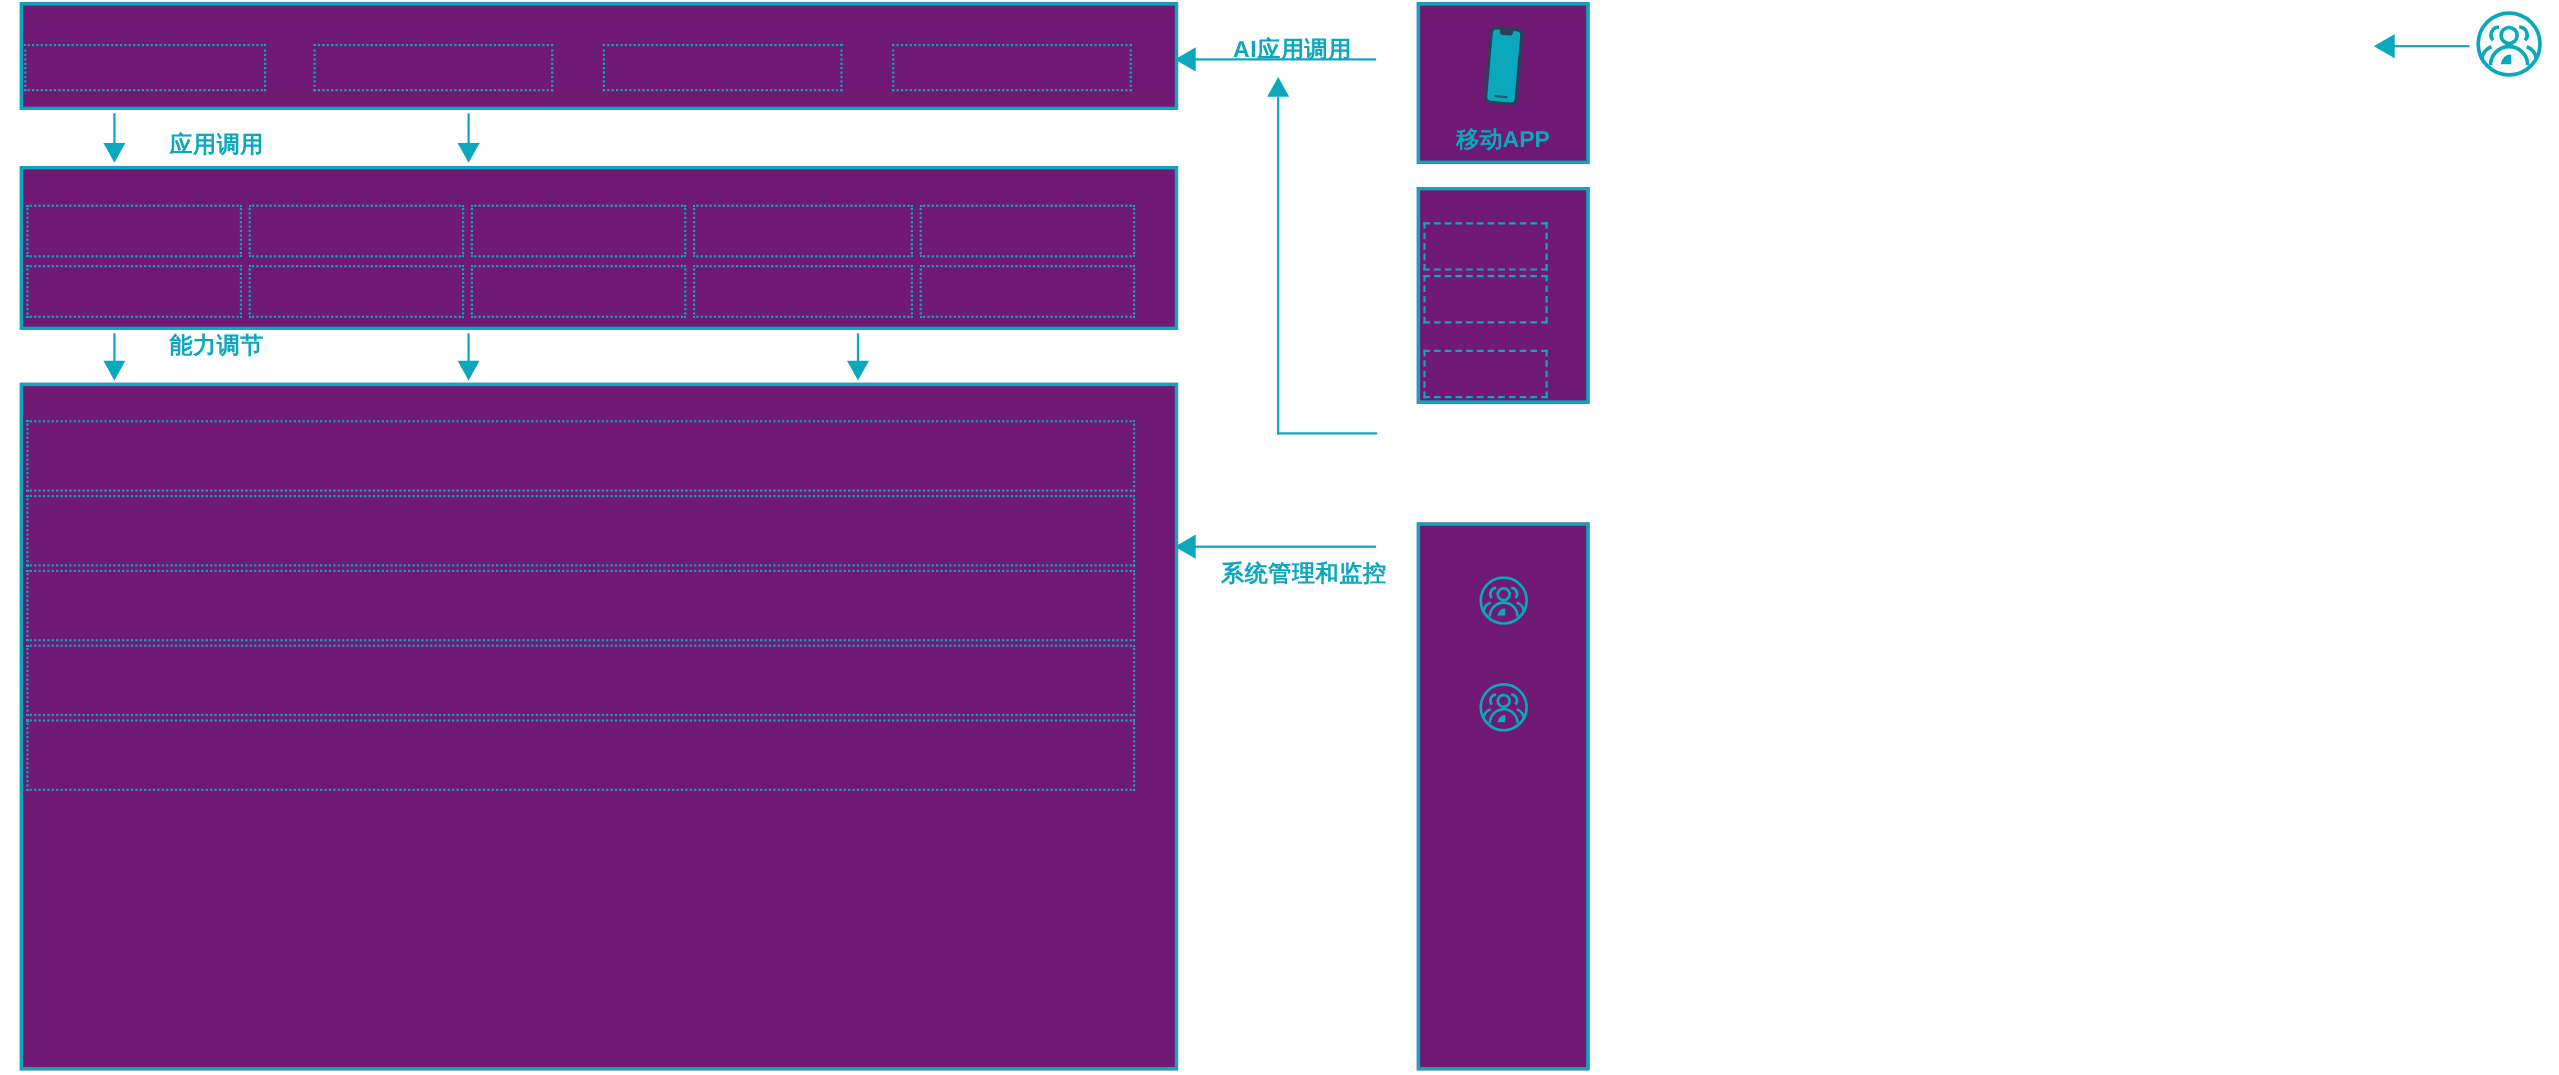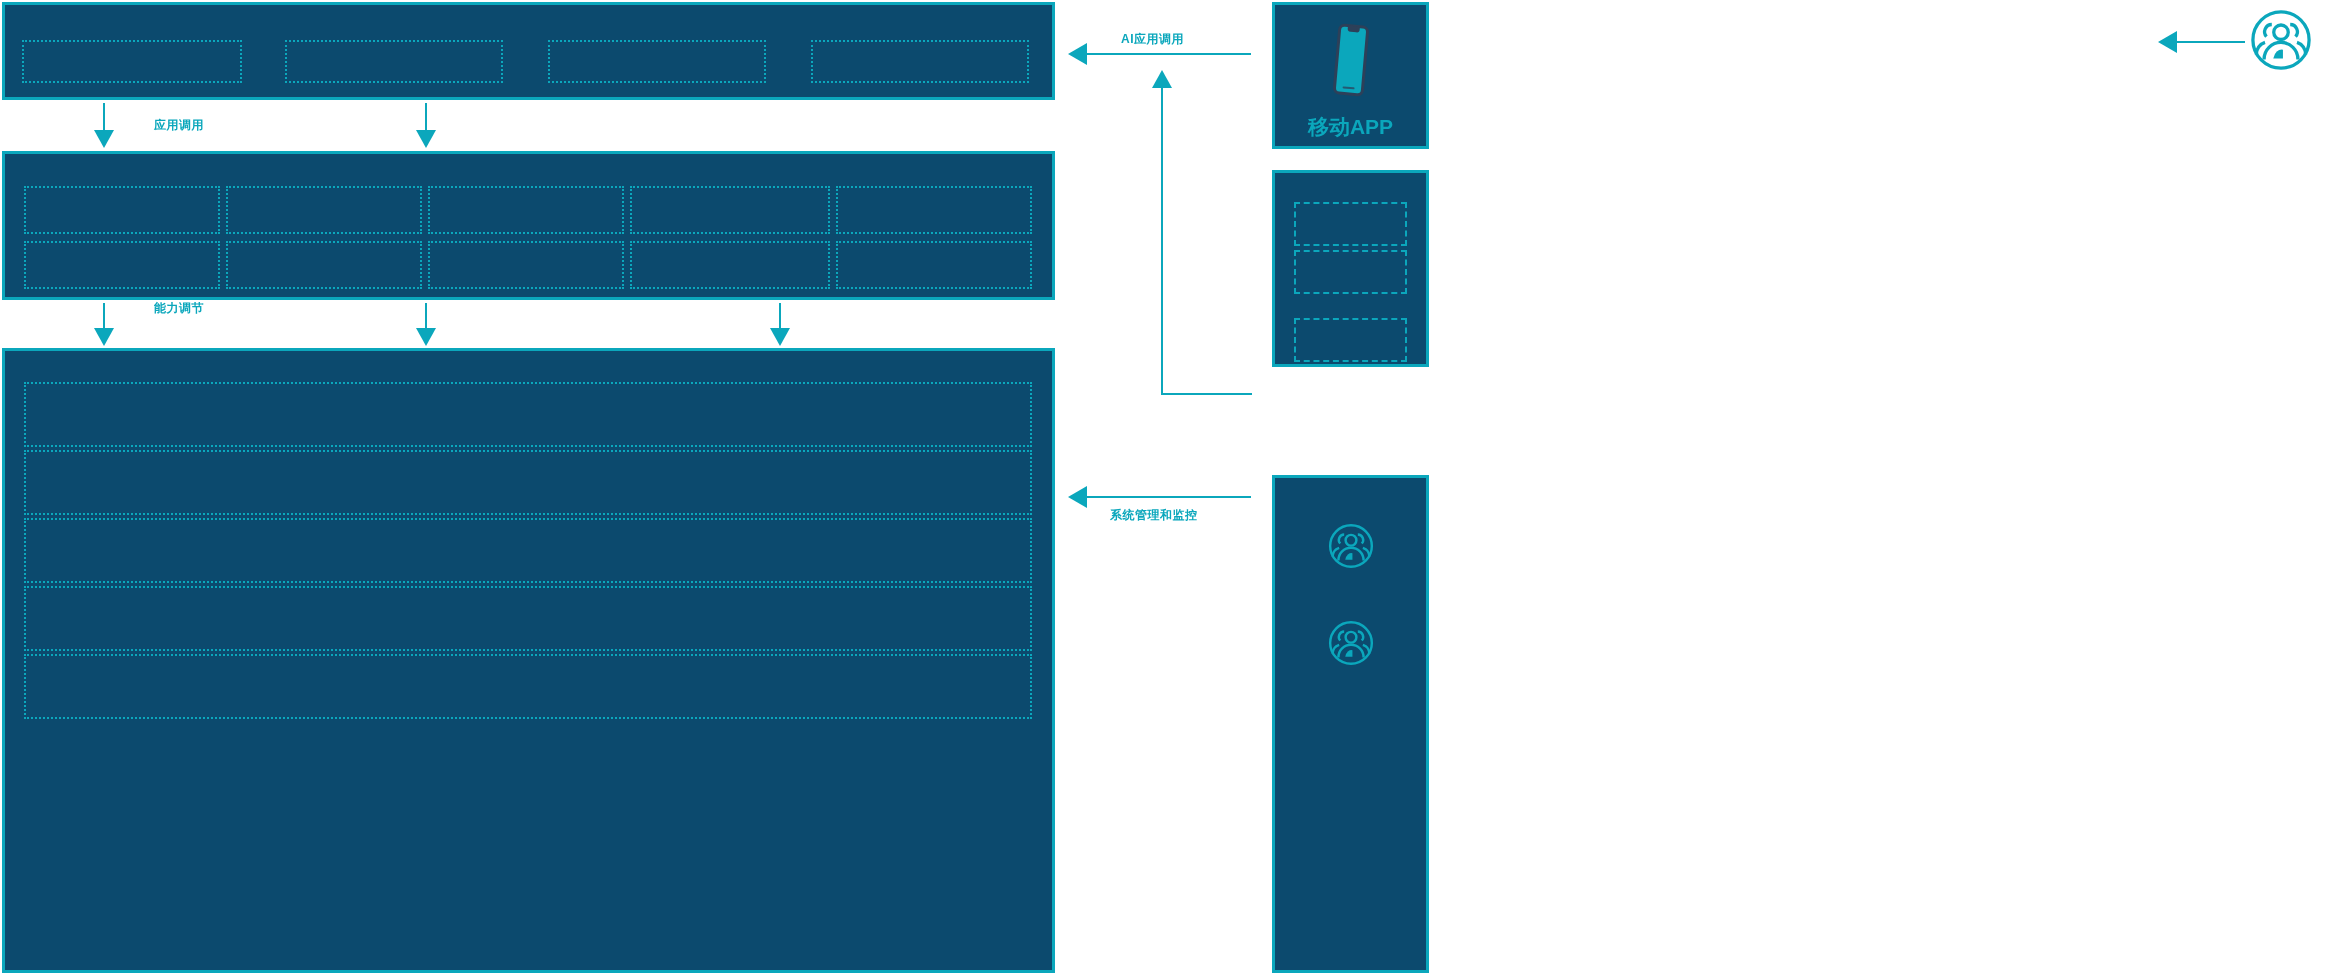--- a/index.html
+++ b/index.html
@@ -17,39 +17,40 @@
     height: 977px;
     background: #ffffff;
     overflow: hidden;
   }
 
   
   .solid-box {
     position: absolute;
     box-sizing: border-box;
     border: 3px solid #0ba7bc;
-    background: #0c4a6e;
+    background: #701a75;
+    margin-left: 16px;
   }
   .dash-box {
     position: absolute;
     box-sizing: border-box;
     border: 2px dashed #0ba7bc;
     background: transparent;
   }
   .dot-box {
     position: absolute;
     box-sizing: border-box;
     border: 2px dotted #0ba7bc;
     background: transparent;
   }
 
   .flow-label {
     position: absolute;
     color: #0ba7bc;
-    font-size: 12px;
+    font-size: 21px;
     font-weight: bold;
     white-space: nowrap;
     letter-spacing: 0.5px;
   }
   .box-caption {
     position: absolute;
     color: #0ba7bc;
     font-size: 21px;
     font-weight: bold;
     white-space: nowrap;

